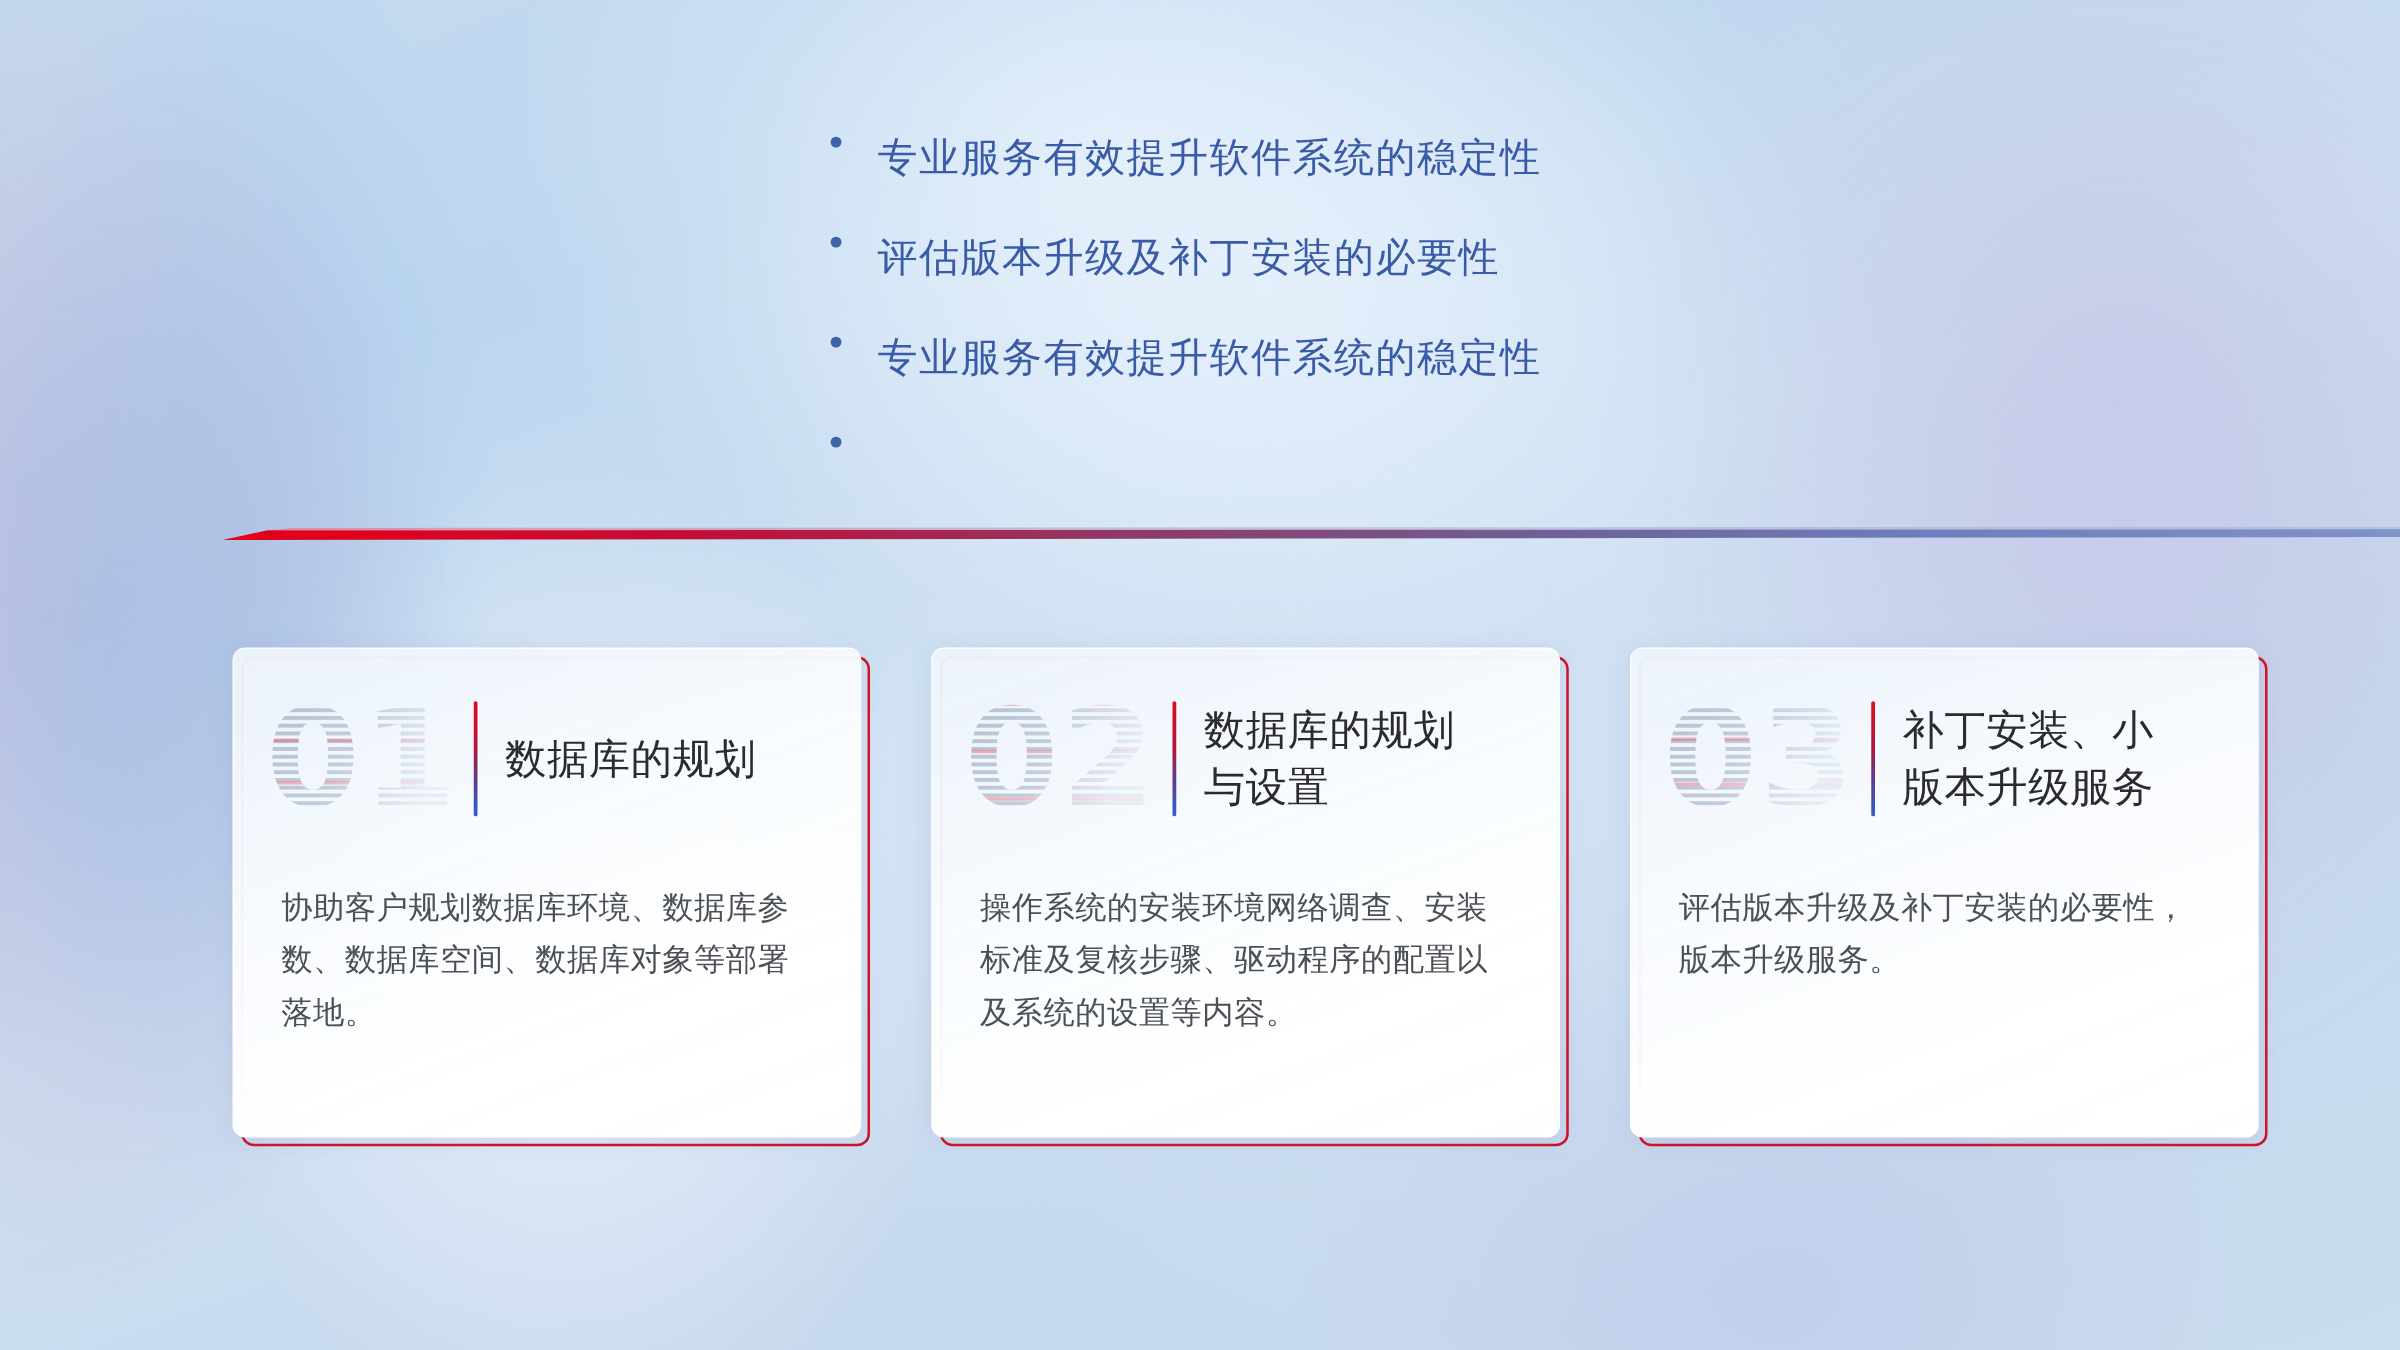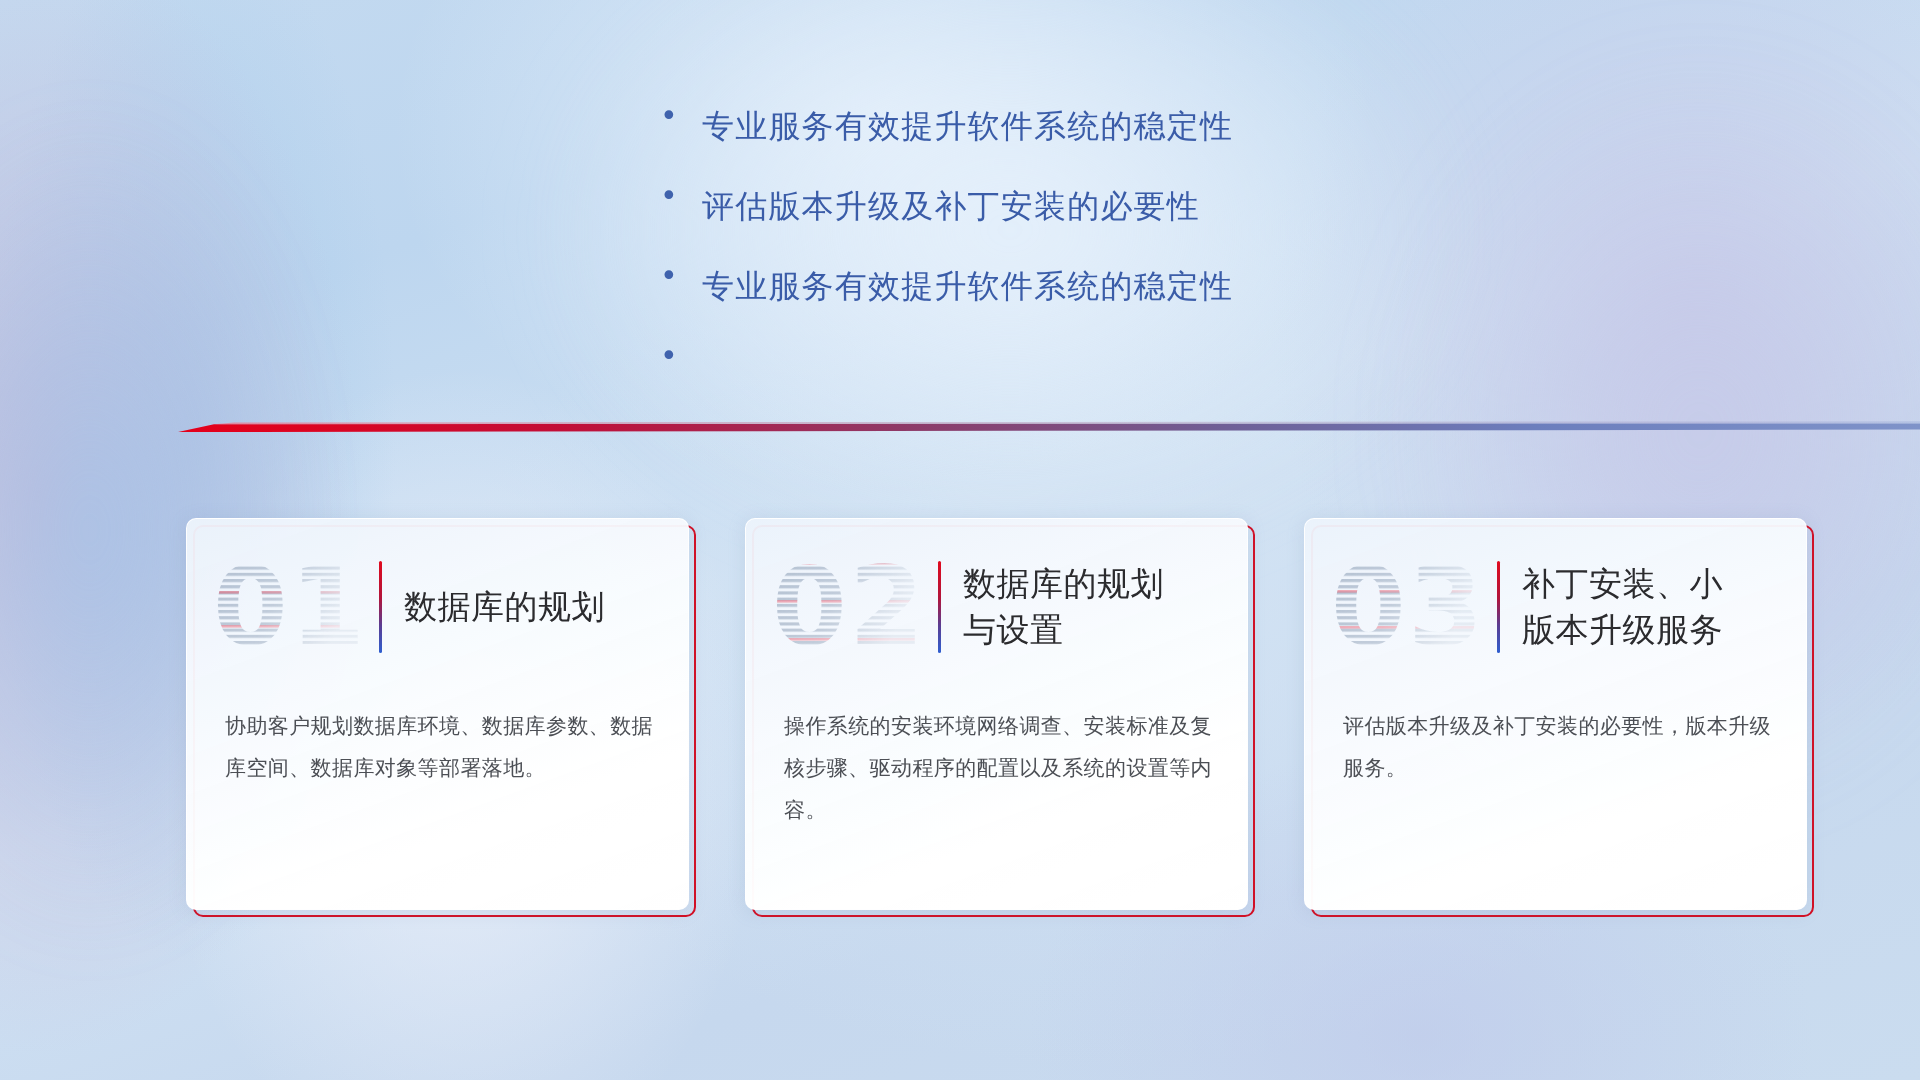--- a/index.html
+++ b/index.html
@@ -124,21 +124,21 @@
     color:#2b2b2e;
     font-size:33px;
     line-height:46px;
     letter-spacing:.5px;
     font-weight:500;
     padding-right:10px;
   }
   .card-body{
     padding:10px 35px 0 38px;
     color:#4c4f55;
-    font-size:21px;
+    font-size:25px;
     line-height:42px;
     letter-spacing:.4px;
   }
 </style>
 </head>
 <body>
 
 <div id="slide">
 
   <div id="glow-left"></div>

